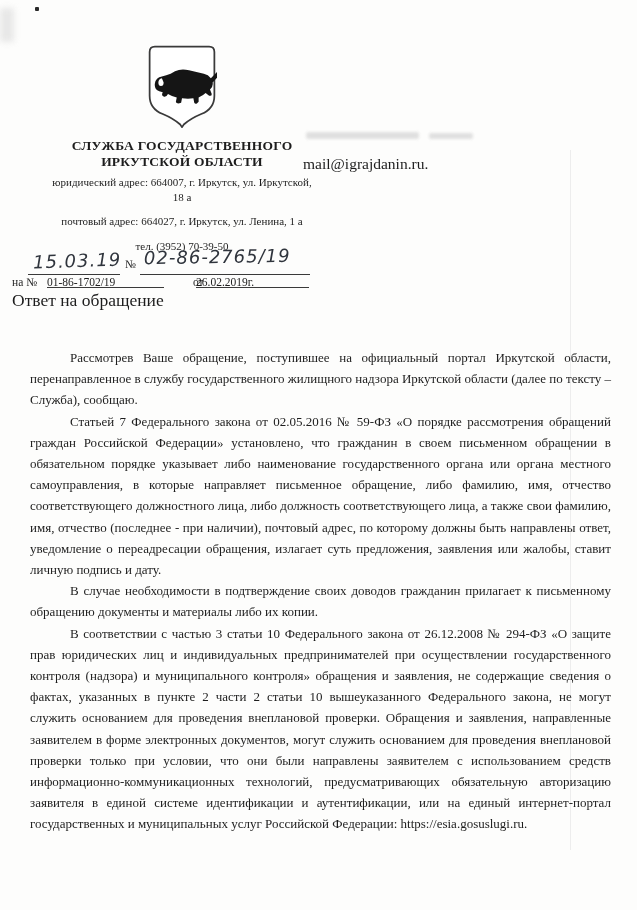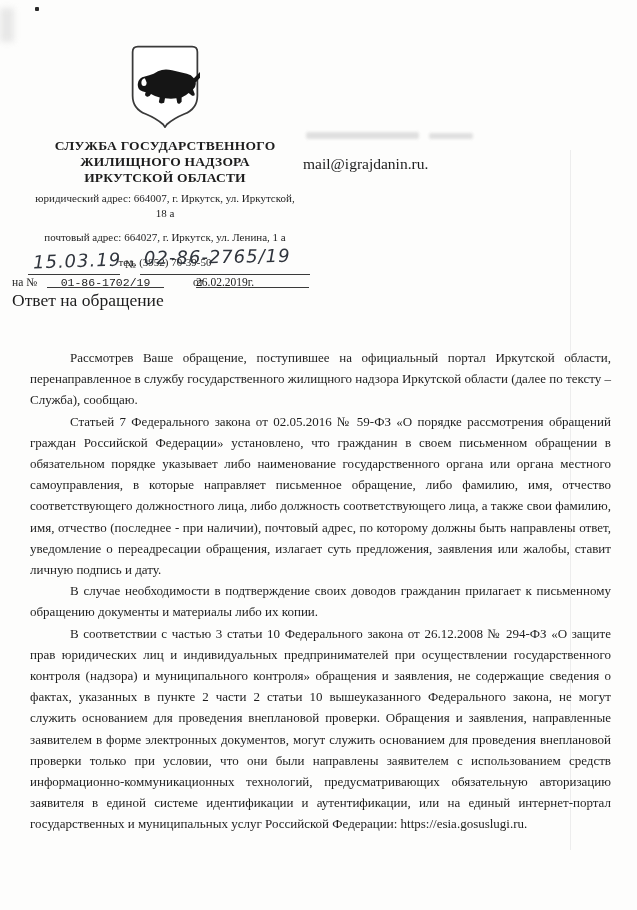--- a/index.html
+++ b/index.html
@@ -13,21 +13,21 @@
     background:#d9d9d9; filter:blur(3px); opacity:.6;}
   .dot-artifact{position:absolute; left:35px; top:7px; width:4px; height:4px;
     background:#2a2a2a; border-radius:1px;}
   .scanline{position:absolute; top:150px; right:66px; width:1px; height:700px;
     background:#ededed;}
   .erased{position:absolute; background:#d6d6d6; filter:blur(1.5px); opacity:.75; border-radius:2px;}
   .erased.a{left:306px; top:132px; width:113px; height:7px;}
   .erased.b{left:429px; top:133px; width:44px; height:6px;}
 
   
-  .org-block{position:absolute; left:18px; top:44px; width:294px; text-align:center;}
+  .org-block{position:absolute; left:35px; top:44px; width:294px; text-align:center;}
   .emblem{display:inline-block;}
   .org-name{font-weight:bold; font-size:13.5px; line-height:16px; letter-spacing:.2px; margin-top:6px;}
   .addr{font-size:11px; line-height:14.5px; margin-top:5px;}
   .addr.tight{margin-top:10px;}
   .u{text-decoration:underline;}
 
   .email{position:absolute; left:303px; top:155px; font-size:15.5px;}
 
   
   .hand{font-family:"DejaVu Sans", sans-serif; font-style:italic; color:#30353d;
@@ -35,21 +35,21 @@
   .hand-date{position:absolute; left:33px; top:250px; font-size:18px; transform:rotate(-2deg);}
   .num-sign{position:absolute; left:125px; top:258px; font-size:12px;}
   .hand-number{position:absolute; left:144px; top:246px; font-size:18px; transform:rotate(-1deg);}
   .uline{position:absolute; height:0; border-bottom:1.3px solid #3a3a3a;}
   .ul-1a{left:28px; top:274px; width:92px;}
   .ul-1b{left:140px; top:274px; width:170px;}
   .ul-2a{left:47px; top:287px; width:117px;}
   .ul-2b{left:196px; top:287px; width:113px;}
   .ref-small{position:absolute; font-size:11.5px; white-space:nowrap;}
   .lbl-na{left:12px; top:276px;}
-  .in-number{left:47px; top:276px; width:117px; text-align:center;font-family:Liberation Mono, monospace;}
+  .in-number{left:47px; top:276px; width:117px; text-align:left;}
   .lbl-ot{left:193px; top:276px;}
   .in-date{left:196px; top:276px; width:113px; text-align:left;}
   .subject{position:absolute; left:12px; top:290px; font-size:17.5px;}
 
   
   .body-text{position:absolute; left:30px; top:347px; width:581px;}
   .body-text p{margin:0; text-align:justify; text-indent:40px;
     font-size:13px; line-height:21.2px;}
 </style>
 </head>
@@ -65,21 +65,20 @@
 
   <div class="org-block">
     <span class="emblem">
       <svg width="70" height="84" viewBox="0 0 80 96">
         <path d="M9 3 h62 q6 0 6 6 v50 q0 15 -15 21 q-12 5 -20 12 l-2 3 -2 -3 q-8 -7 -20 -12 Q3 74 3 59 V9 q0 -6 6 -6 z" fill="#ffffff" stroke="#3a3a3a" stroke-width="2"></path>
         <path d="M17 37 q-7 1 -8 8 q-1 7 5 9 l4 1 q-2 4 1 5 q3 1 5 -3 q5 3 10 4 l-1 5 q0 2 3 2 l3 -1 1 -5 q7 1 13 0 l1 5 q1 2 3 1 l2 -2 0 -5 q5 -2 8 -5 l4 3 q3 1 3 -2 l-2 -5 q4 -4 3 -8 l9 -10 q2 -2 0 -4 l-3 1 -8 8 q-3 -4 -8 -5 l-17 -4 q-9 -2 -16 1 l-5 3 q-5 2 -10 3 z M13 44 q0 -4 4 -5 l2 5 q0 4 -3 4 q-3 0 -3 -4 z" fill="#151515"></path>
       </svg>
     </span>
     <div class="org-name">
       <div>СЛУЖБА ГОСУДАРСТВЕННОГО</div>
-      <div>ЖИЛИЩНОГО НАДЗОРА</div>
       <div>ИРКУТСКОЙ ОБЛАСТИ</div>
     </div>
     <div class="addr">
       <div>юридический адрес: 664007, г. Иркутск, ул. Иркутской,</div>
       <div>18 а</div>
     </div>
     <div class="addr tight">почтовый адрес: 664027, г. Иркутск, ул. Ленина, 1 а</div>
     <div class="addr tight">тел. (3952) 70-39-50</div>
   </div>
 

